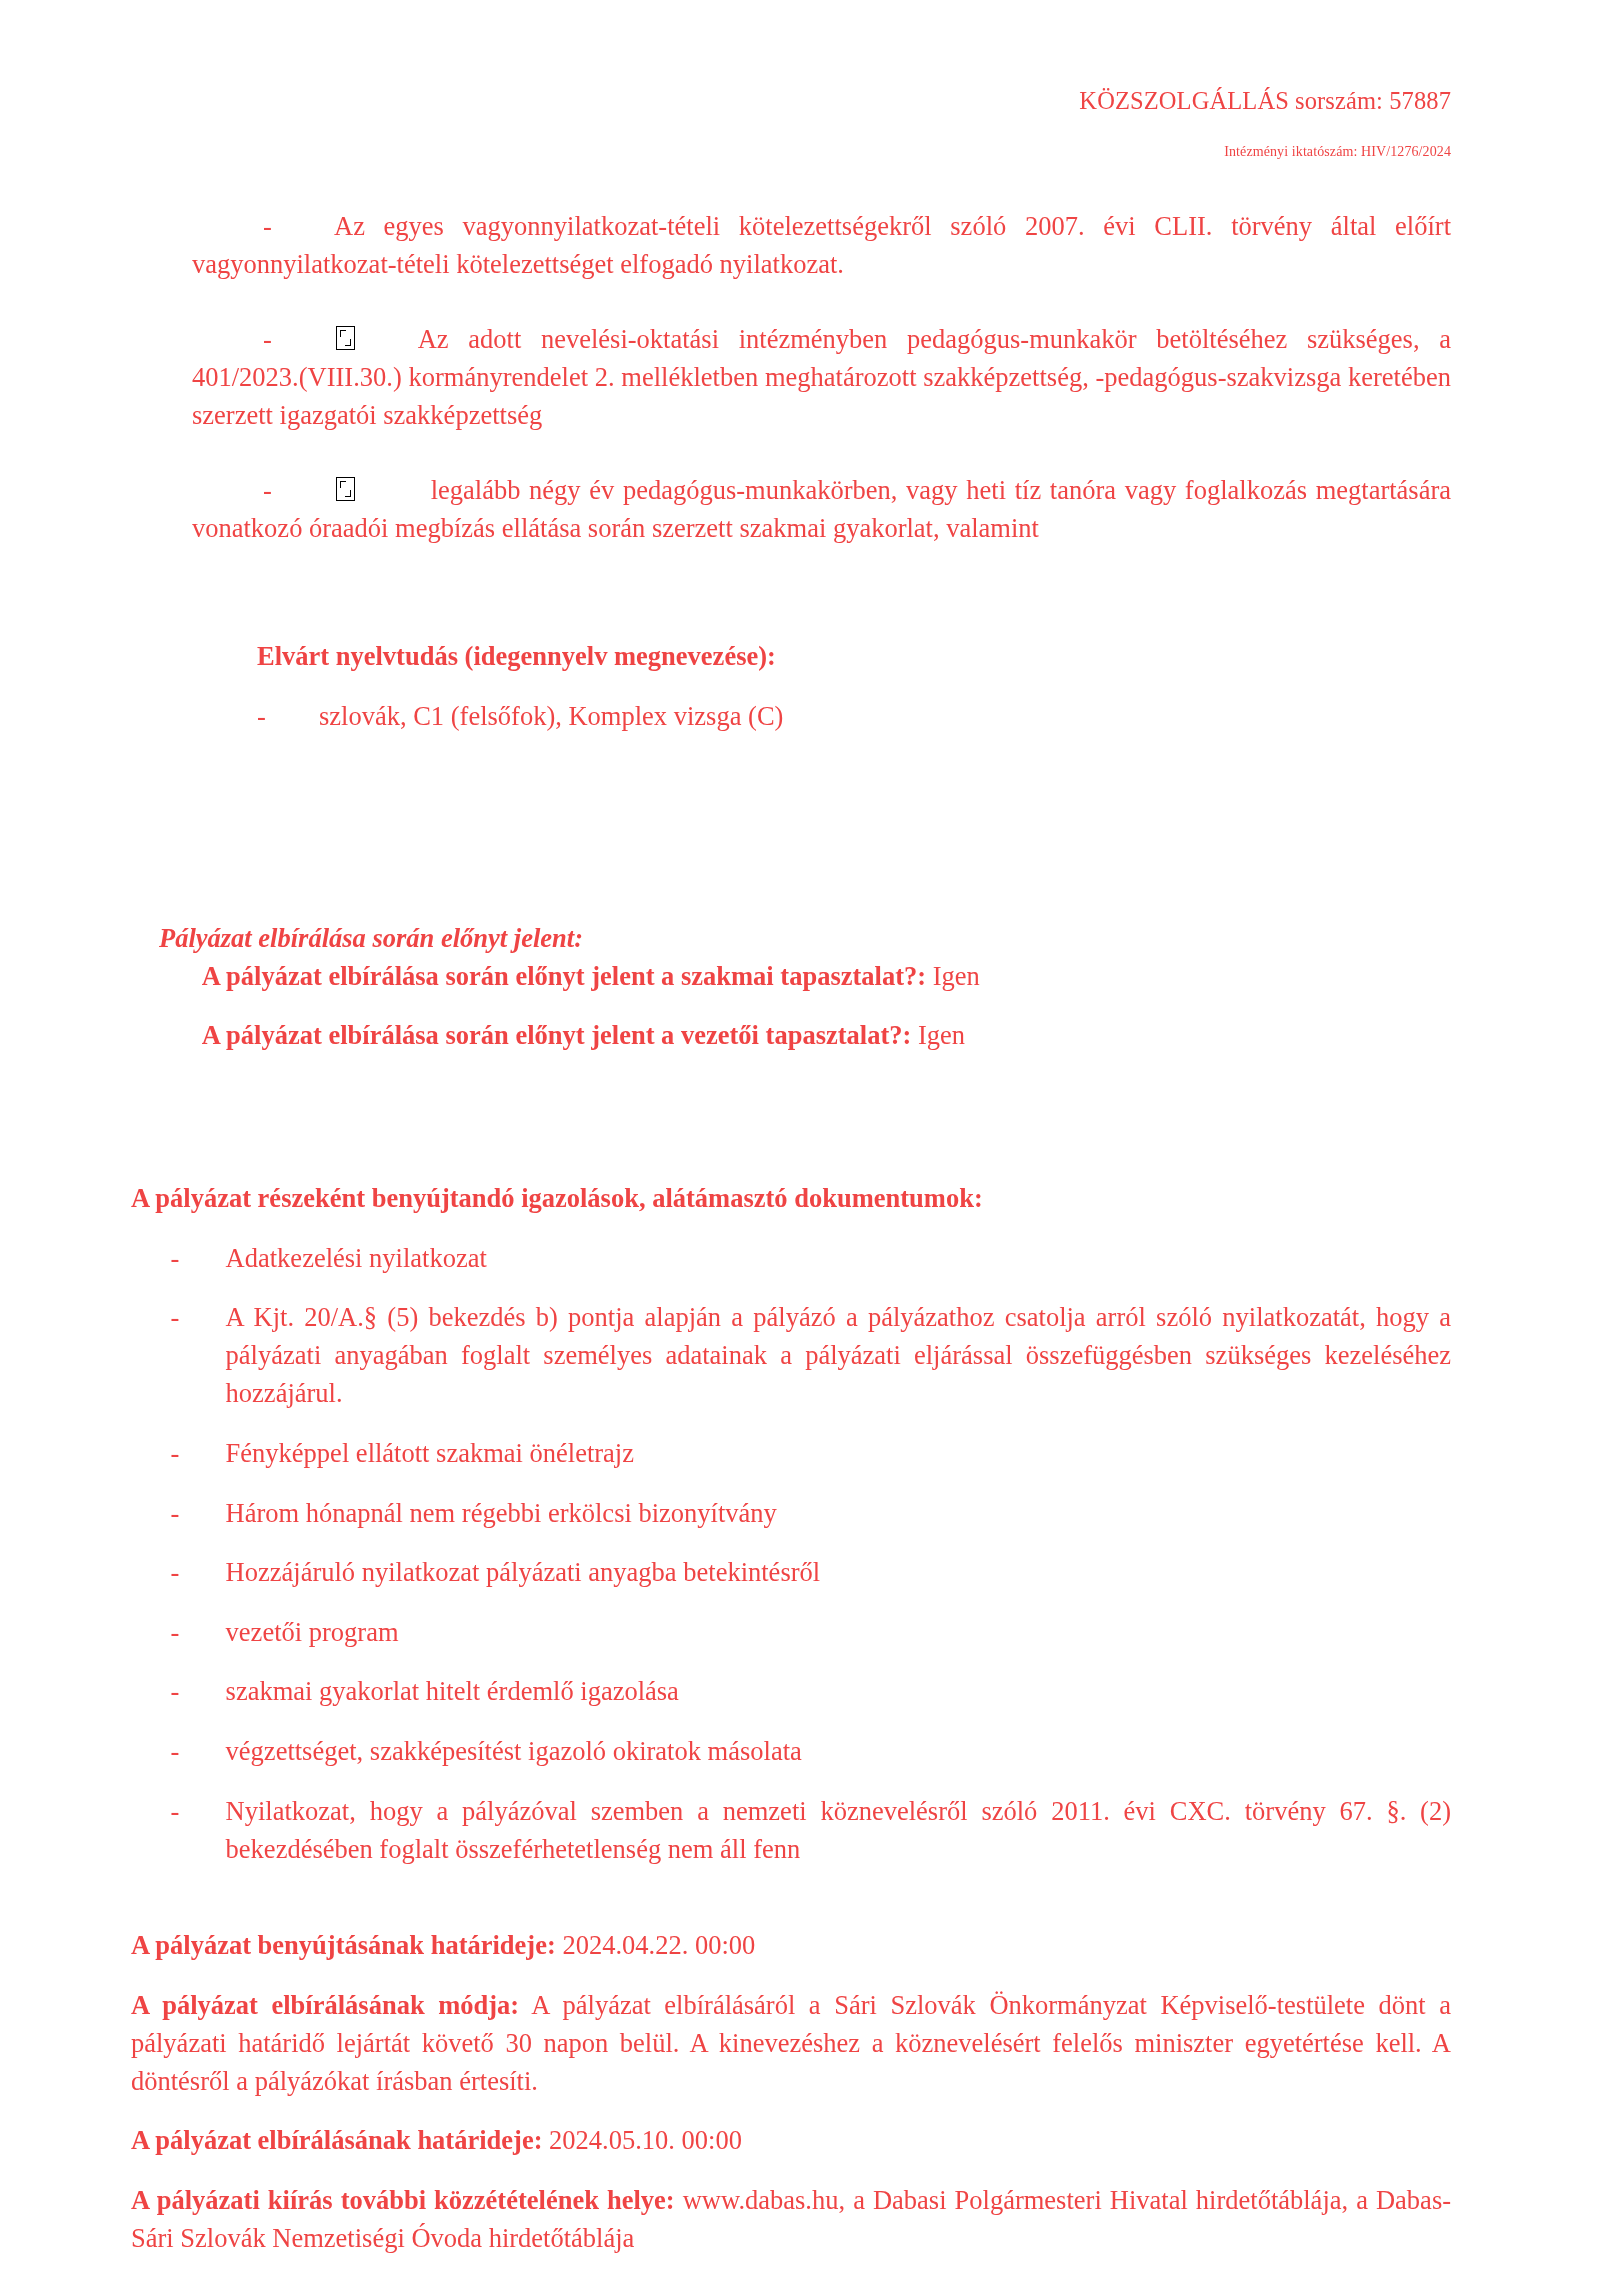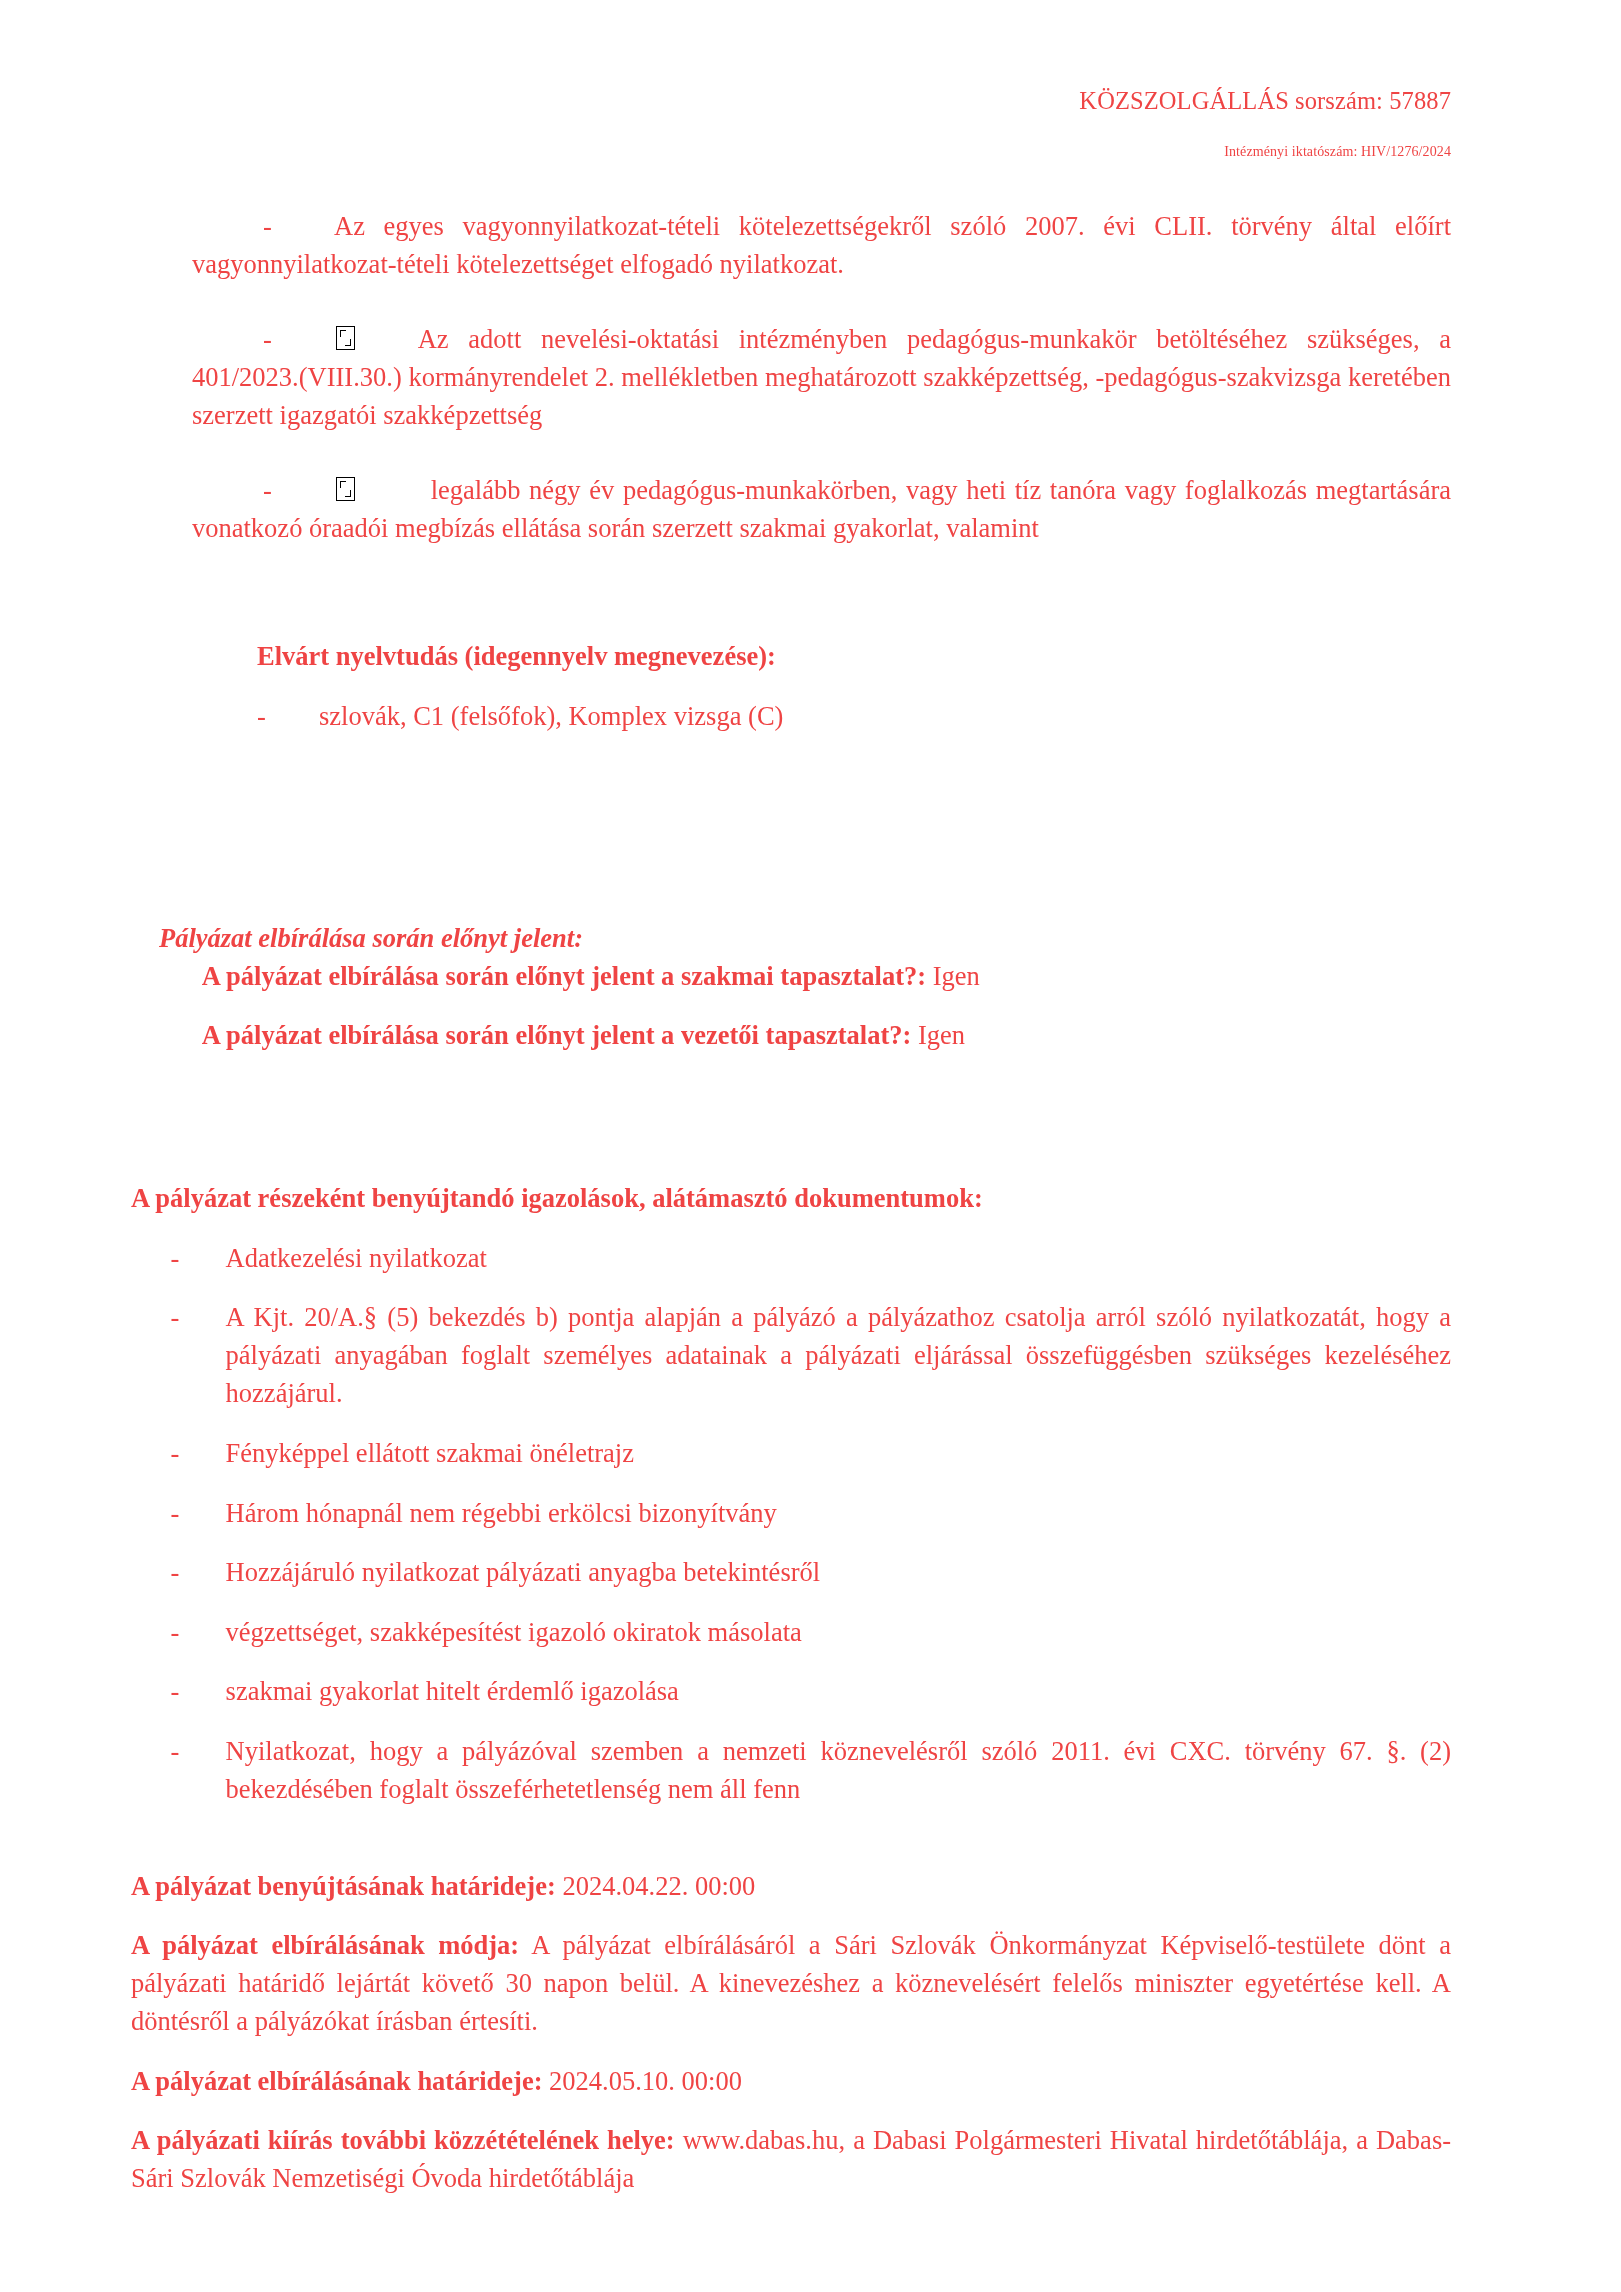--- a/index.html
+++ b/index.html
@@ -198,22 +198,23 @@
 
     <p class="h-bold" style="margin-left:-61px">A pályázat részeként benyújtandó igazolások, alátámasztó dokumentumok:</p>
     <div class="gap-sm"></div>
 
     <ul class="dash-list" style="margin-left:-27.4px">
       <li>Adatkezelési nyilatkozat</li>
       <li>A Kjt. 20/A.§ (5) bekezdés b) pontja alapján a pályázó a pályázathoz csatolja arról szóló nyilatkozatát, hogy a pályázati anyagában foglalt személyes adatainak a pályázati eljárással összefüggésben szükséges kezeléséhez hozzájárul.</li>
       <li>Fényképpel ellátott szakmai önéletrajz</li>
       <li>Három hónapnál nem régebbi erkölcsi bizonyítvány</li>
       <li>Hozzájáruló nyilatkozat pályázati anyagba betekintésről</li>
+      <li>vezetői program</li>
+      <li>szakmai gyakorlat hitelt érdemlő igazolása</li>
       <li>végzettséget, szakképesítést igazoló okiratok másolata</li>
-      <li>szakmai gyakorlat hitelt érdemlő igazolása</li>
       <li>Nyilatkozat, hogy a pályázóval szemben a nemzeti köznevelésről szóló 2011. évi CXC. törvény 67. §. (2) bekezdésében foglalt összeférhetetlenség nem áll fenn</li>
     </ul>
 
     <div class="gap-md"></div>
 
     <p class="kv" style="margin-left:-61px"><b>A pályázat benyújtásának határideje:</b> <span>2024.04.22. 00:00</span></p>
 
     <div class="gap-sm"></div>
 
     <p class="kv" style="margin-left:-61px"><b>A pályázat elbírálásának módja:</b> <span>A pályázat elbírálásáról a Sári Szlovák Önkormányzat Képviselő-testülete dönt a pályázati határidő lejártát követő 30 napon belül. A kinevezéshez a köznevelésért felelős miniszter egyetértése kell. A döntésről a pályázókat írásban értesíti.</span></p>

